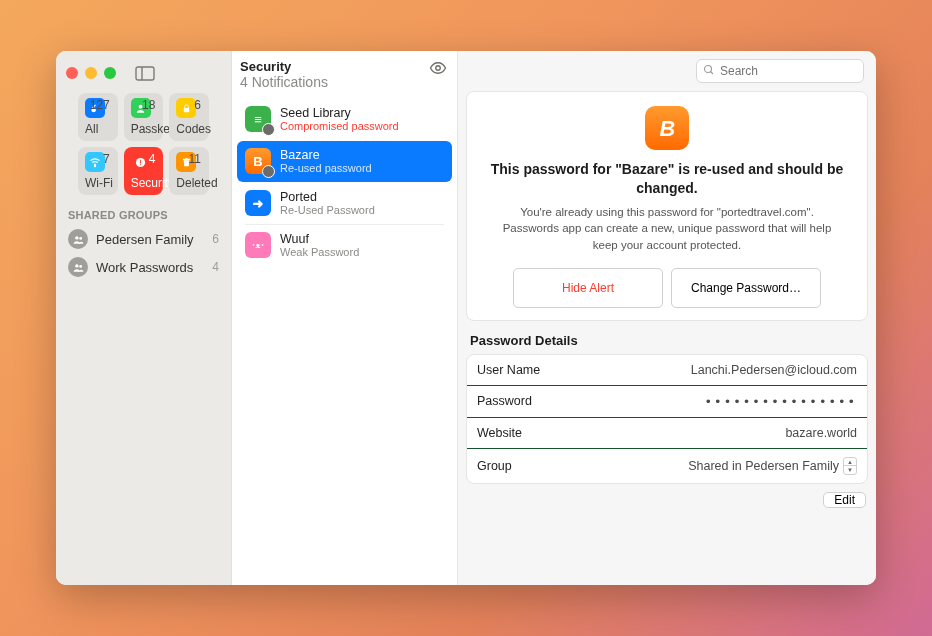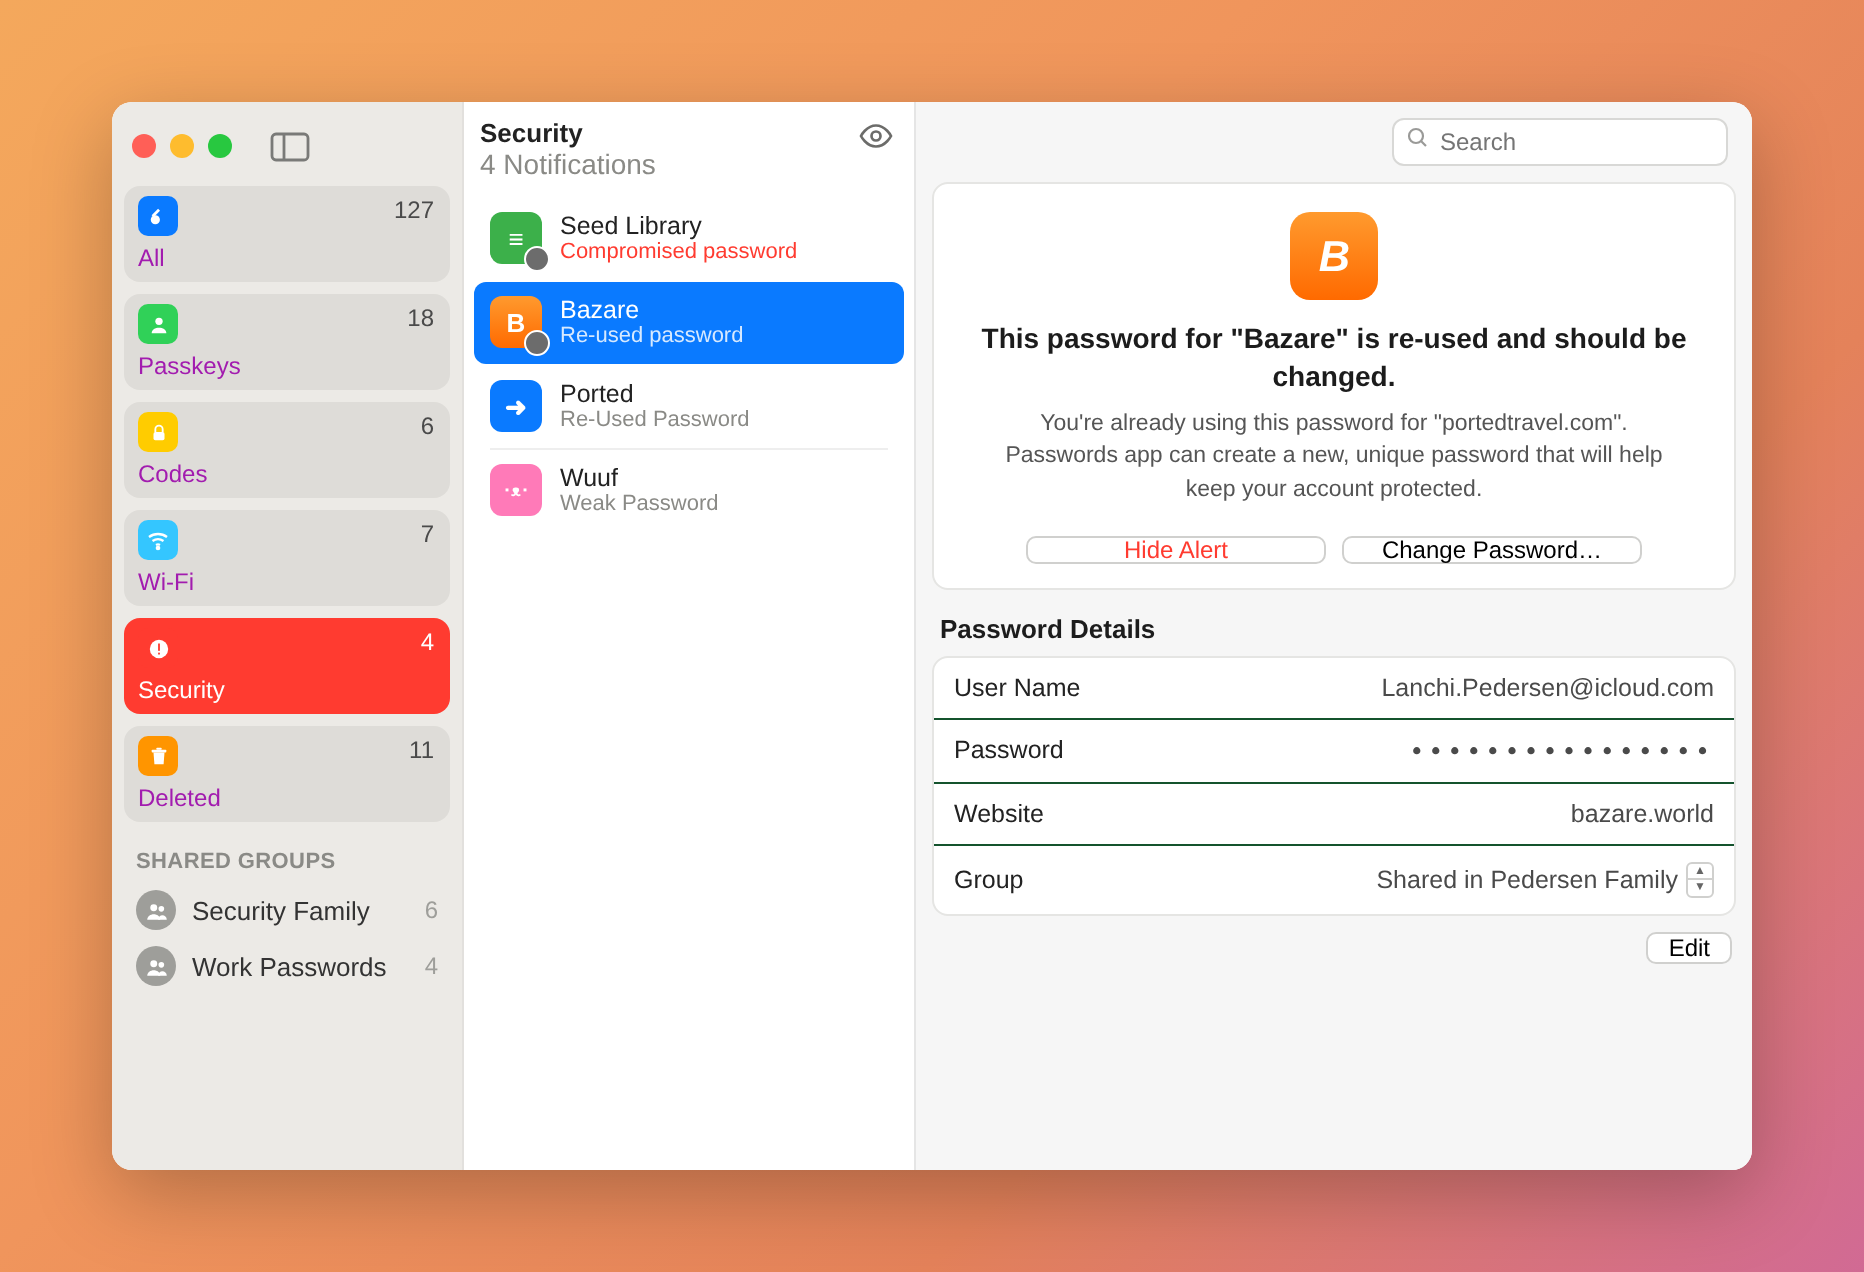--- a/index.html
+++ b/index.html
@@ -20,31 +20,31 @@
     display: flex; flex-direction: column; padding-top: 8px;
     flex-shrink: 0;
   }
   .titlebar { display:flex; align-items:center; gap:8px; height:28px; padding-left:10px;}
   .traffic { display:flex; gap:7px; }
   .dot { width:12px; height:12px; border-radius:50%; }
   .red { background:#ff5f57; } .yellow { background:#febc2e; } .green { background:#28c840; }
   .tb-icon { margin-left:10px; width:22px; height:18px; display:flex; align-items:center; justify-content:center;}
   .tb-icon svg { stroke:#7a7a78; }
 
-  .tile-grid { display:grid; grid-template-columns: 1fr; gap:6px; padding:6px 6px 10px; }
+  .tile-grid { display:grid; grid-template-columns: 1fr 1fr 1fr; gap:6px; padding:6px 22px 10px; }
   .tile {
     height:48px; border-radius:8px; background:#dedcd8; position:relative;
     padding:5px 6px 5px 7px; cursor:pointer;
   }
   .tile.active { background:#ff3b30; }
   .tile.active .tile-label { color:#fff; }
   .tile.active .tile-count { color:#fff; }
   .tile-icon { width:20px; height:20px; border-radius:5px; display:flex; align-items:center; justify-content:center; font-size:11px; color:#fff; }
   .tile-count { position:absolute; top:5px; right:8px; font-size:12px; color:#4a4a4a; }
-  .tile-label { position:absolute; bottom:5px; left:7px; font-size:12px; color:#a21caf; }
+  .tile-label { position:absolute; bottom:5px; left:7px; font-size:12px; color:#404040; }
 
   .section-label { font-size:11px; color:#8a8a86; font-weight:600; padding:4px 12px 4px; text-transform:uppercase; letter-spacing:.2px;}
   .group-row { display:flex; align-items:center; gap:8px; padding:4px 12px; font-size:13px; color:#333; cursor:pointer;}
   .group-row .avatar { width:20px; height:20px; border-radius:50%; background:#9e9e9a; display:flex; align-items:center; justify-content:center;}
   .group-row .cnt { margin-left:auto; color:#9e9e9a; font-size:12px;}
 
   .middle {
     width: 226px; border-right: 1px solid rgba(0,0,0,0.1); background:#fff;
     display:flex; flex-direction:column;
     flex-shrink: 0;
@@ -72,21 +72,21 @@
   .search { width:168px; height:24px; border:1px solid #d8d8d6; background:#fff; border-radius:6px; display:flex; align-items:center; padding:0 6px; gap:5px;}
   .search input { border:none; outline:none; font-size:12px; flex:1; background:transparent; color:#333;}
   .search .mag { color:#9a9a98;}
 
   .card { background:#fff; border:1px solid #e5e5e3; border-radius:8px; padding:14px 16px 12px; text-align:center;}
   .card .bigicon { width:44px; height:44px; border-radius:10px; margin:0 auto 10px; background:linear-gradient(180deg,#ff9a2e,#ff6a00); display:flex; align-items:center; justify-content:center; color:#fff; font-weight:900; font-size:22px;}
   .bigicon svg { width:26px; height:26px; }
   .card h2 { font-size:14px; font-weight:700; color:#1c1c1c; margin-bottom:6px; line-height:1.35;}
   .card p { font-size:11.5px; color:#555; line-height:1.45; margin-bottom:14px; padding:0 10px;}
   .btn-row { display:flex; gap:8px; justify-content:center;}
-  .btn { flex:1; max-width:150px; height:14px; border-radius:5px; border:1px solid #d0d0ce; background:#fff; font-size:12px; display:flex; align-items:center; justify-content:center; cursor:pointer;}
+  .btn { flex:1; max-width:150px; height:40px; border-radius:5px; border:1px solid #d0d0ce; background:#fff; font-size:12px; display:flex; align-items:center; justify-content:center; cursor:pointer;}
   .btn.danger { color:#ff3b30;}
 
   .details-block { margin-top:12px; }
   .details-title { font-size:13px; font-weight:700; color:#1c1c1c; padding:0 4px 6px;}
   .dl { background:#fff; border:1px solid #e5e5e3; border-radius:8px;}
   .drow { display:flex; align-items:center; justify-content:space-between; padding:8px 10px; font-size:12.5px; color:#222;}
   .drow + .drow { border-top:1px solid #14532d;}
   .drow .val { color:#4a4a4a; display:flex; align-items:center; gap:4px;}
   .stepper { width:14px; height:18px; border:1px solid #d0d0ce; border-radius:3px; display:flex; flex-direction:column;}
   .stepper .s { flex:1; display:flex; align-items:center; justify-content:center; font-size:6px; color:#666;}
@@ -187,21 +187,21 @@
     <div id="groups">
         <div class="group-row">
           <div class="avatar">
             <svg width="13" height="13" viewBox="0 0 24 24" fill="#fff">
               <circle cx="9" cy="9" r="3.2"></circle>
               <circle cx="16" cy="10" r="2.6"></circle>
               <path d="M3 20c0-3 3-5 6-5s6 2 6 5z"></path>
               <path d="M13 20c0-2.5 2-4 4-4s4 1.5 4 4z"></path>
             </svg>
           </div>
-          <span>Security Family</span>
+          <span>Pedersen Family</span>
           <span class="cnt">6</span>
         </div>
         <div class="group-row">
           <div class="avatar">
             <svg width="13" height="13" viewBox="0 0 24 24" fill="#fff">
               <circle cx="9" cy="9" r="3.2"></circle>
               <circle cx="16" cy="10" r="2.6"></circle>
               <path d="M3 20c0-3 3-5 6-5s6 2 6 5z"></path>
               <path d="M13 20c0-2.5 2-4 4-4s4 1.5 4 4z"></path>
             </svg>

